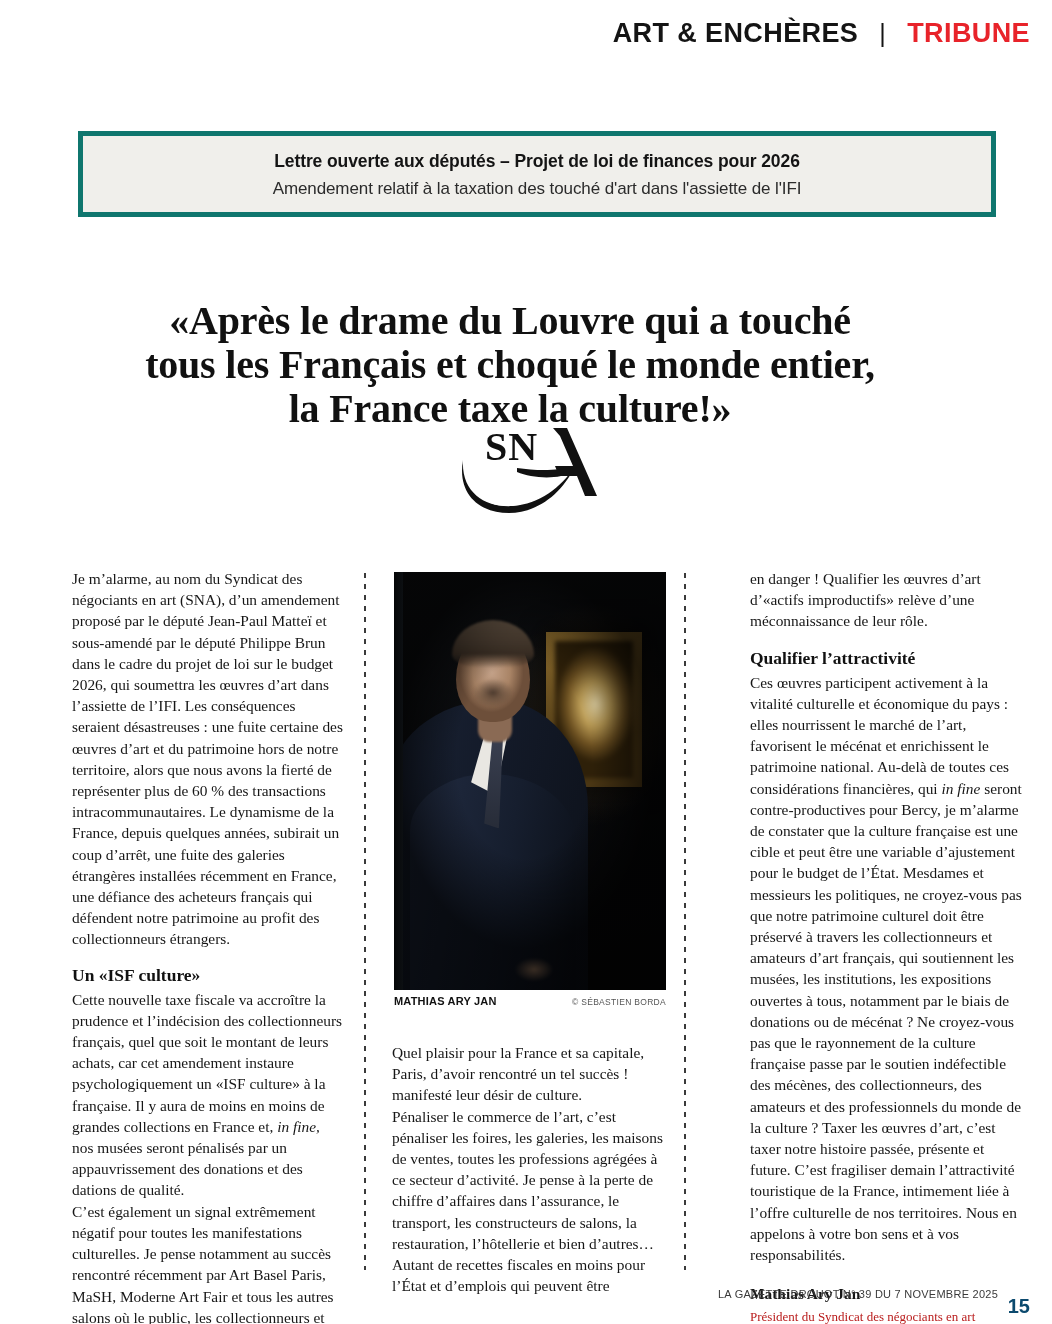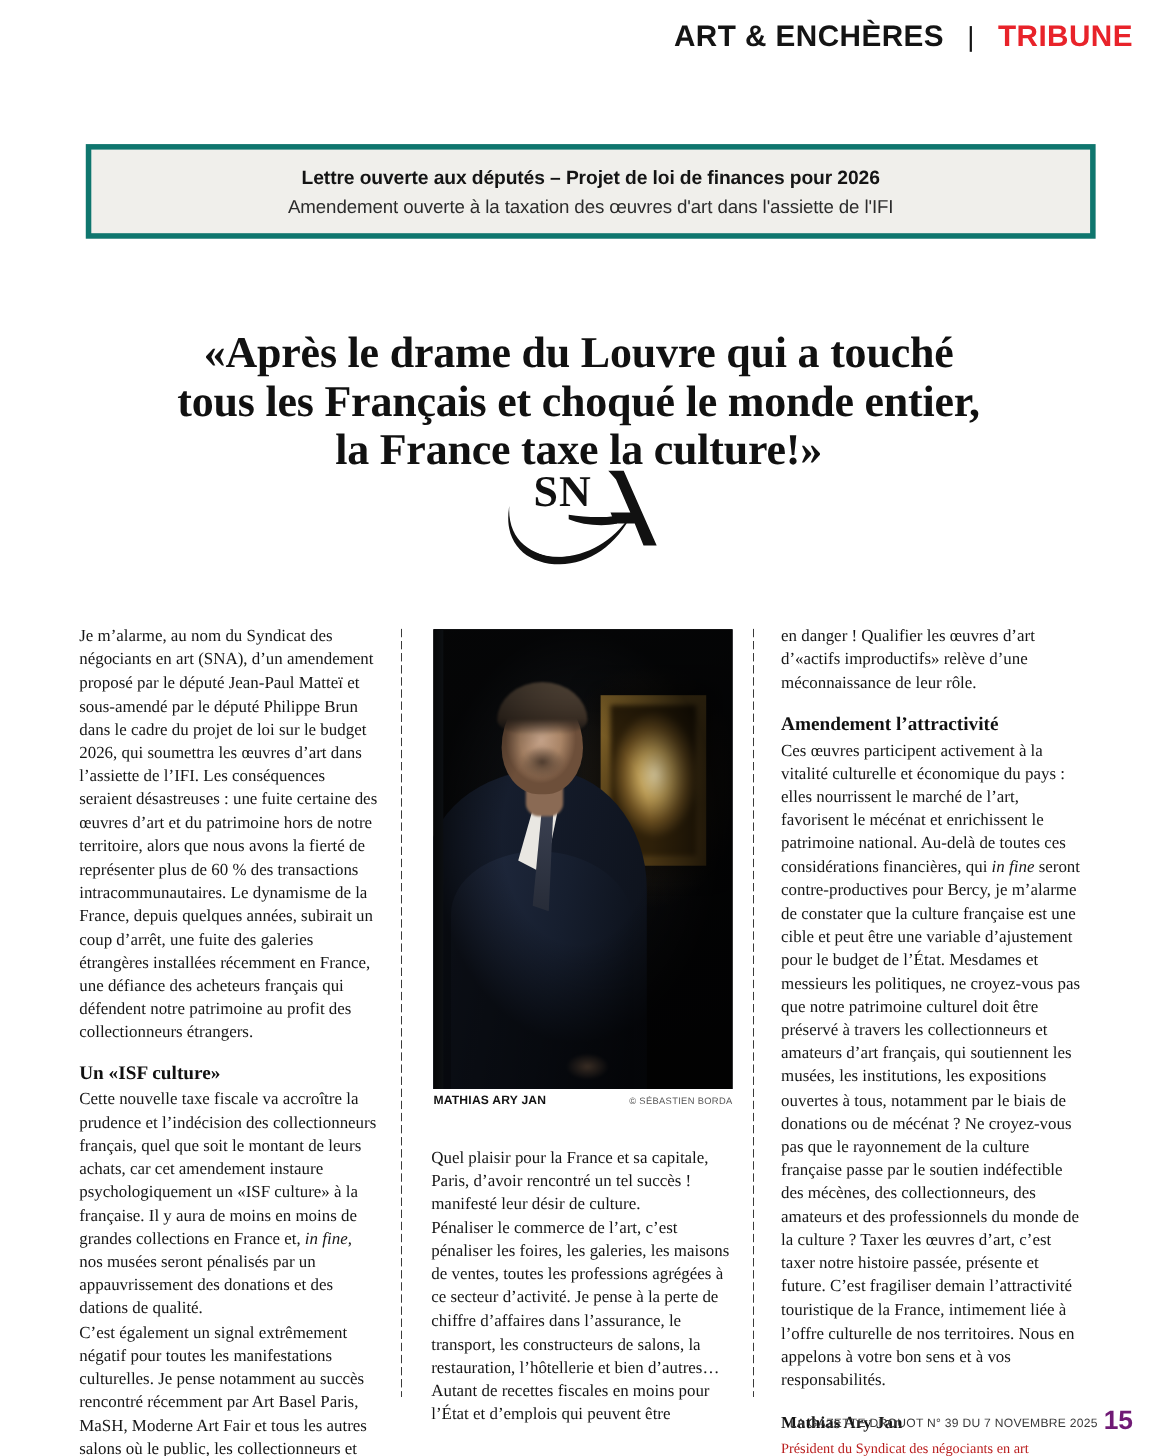--- a/index.html
+++ b/index.html
@@ -61,21 +61,21 @@
     font-weight: 400;
     font-size: 17px;
     color: #2b2b2b;
     margin-top: 7px;
     letter-spacing: -0.1px;
   }
 
   
   .headline {
     position: absolute;
-    left: 90px;
+    left: 74px;
     top: 272px;
     width: 872px;
     text-align: center;
     font-family: "Liberation Serif", serif;
     font-size: 40px;
     line-height: 44px;
     color: #111111;
     letter-spacing: -0.2px;
   }
   .headline .hl-line { display: block; white-space: nowrap; }
@@ -95,21 +95,21 @@
     position: absolute;
     top: 568px;
     width: 272px;
     font-family: "Liberation Serif", serif;
     font-size: 15.4px;
     line-height: 21.2px;
     color: #161616;
     text-align: left;
   }
   .col-1 { left: 72px; }
-  .col-3 { left: 710px; }
+  .col-3 { left: 750px; }
 
   .col p { margin: 0; }
   .col p + p { margin-top: 0px; }
 
   .subhead {
     font-family: "Liberation Serif", serif;
     font-weight: bold;
     font-size: 17.5px;
     line-height: 22px;
     color: #111;
@@ -305,39 +305,39 @@
     bottom: 24px;
     font-family: "Liberation Sans", sans-serif;
     font-size: 11px;
     letter-spacing: 0.25px;
     color: #3a3a3a;
     margin-left: 12px;
   }
   .folio {
     position: absolute;
     right: 22px;
-    bottom: 18px;
-    font-family: "Liberation Sans", sans-serif;
-    font-weight: bold;
-    font-size: 24px;
-    color: #701a75;
+    bottom: 6px;
+    font-family: "Liberation Sans", sans-serif;
+    font-weight: bold;
+    font-size: 20px;
+    color: #0c4a6e;
   }
 </style>
 </head>
 <body>
 
 <div class="kicker">
   <span class="kicker-main">ART &amp; ENCHÈRES</span>
   <span class="kicker-sep">|</span>
   <span class="kicker-accent">TRIBUNE</span>
 </div>
 
 <div class="standfirst-box">
   <div class="standfirst-title">Lettre ouverte aux députés – Projet de loi de finances pour 2026</div>
-  <div class="standfirst-sub">Amendement ouverte à la taxation des œuvres d'art dans l'assiette de l'IFI</div>
+  <div class="standfirst-sub">Amendement relatif à la taxation des touché d'art dans l'assiette de l'IFI</div>
 </div>
 
 <h1 class="headline">
   <span class="hl-line">«Après le drame du Louvre qui a touché</span>
   <span class="hl-line">tous les Français et choqué le monde entier,</span>
   <span class="hl-line">la France taxe la culture!»</span>
 </h1>
 
 <div class="logo-wrap">
   <svg width="150" height="100" viewBox="0 0 150 100" aria-hidden="true">
@@ -391,20 +391,20 @@
 
 <div class="col-2-text">
   <p>Quel plaisir pour la France et sa capitale, Paris, d’avoir rencontré un tel succès !</p>
   <p>manifesté leur désir de culture.</p>
   <p>Pénaliser le commerce de l’art, c’est pénaliser les foires, les galeries, les maisons de ventes, toutes les professions agrégées à ce secteur d’activité. Je pense à la perte de chiffre d’affaires dans l’assurance, le transport, les constructeurs de salons, la restauration, l’hôtellerie et bien d’autres…</p>
   <p>Autant de recettes fiscales en moins pour l’État et d’emplois qui peuvent être</p>
 </div>
 
 <div class="col col-3">
   <p>en danger ! Qualifier les œuvres d’art d’«actifs improductifs» relève d’une méconnaissance de leur rôle.</p>
-  <h2 class="subhead">Amendement l’attractivité</h2>
+  <h2 class="subhead">Qualifier l’attractivité</h2>
   <p><span>Ces œuvres participent activement à la vitalité culturelle et économique du pays : elles nourrissent le marché de l’art, favorisent le mécénat et enrichissent le patrimoine national. Au-delà de toutes ces considérations financières, qui </span><em class="ital">in fine</em><span> seront contre-productives pour Bercy, je m’alarme de constater que la culture française est une cible et peut être une variable d’ajustement pour le budget de l’État. Mesdames et messieurs les politiques, ne croyez-vous pas que notre patrimoine culturel doit être préservé à travers les collectionneurs et amateurs d’art français, qui soutiennent les musées, les institutions, les expositions ouvertes à tous, notamment par le biais de donations ou de mécénat ? Ne croyez-vous pas que le rayonnement de la culture française passe par le soutien indéfectible des mécènes, des collectionneurs, des amateurs et des professionnels du monde de la culture ? Taxer les œuvres d’art, c’est taxer notre histoire passée, présente et future. C’est fragiliser demain l’attractivité touristique de la France, intimement liée à l’offre culturelle de nos territoires. Nous en appelons à votre bon sens et à vos responsabilités.</span></p>
   <div class="sig-name">Mathias Ary Jan</div>
   <div class="sig-role">Président du Syndicat des négociants en art</div>
 </div>
 
 <div class="footer-line">LA GAZETTE DROUOT N° 39 DU 7 NOVEMBRE 2025</div>
 <div class="folio">15</div>
 
 </body></html>

